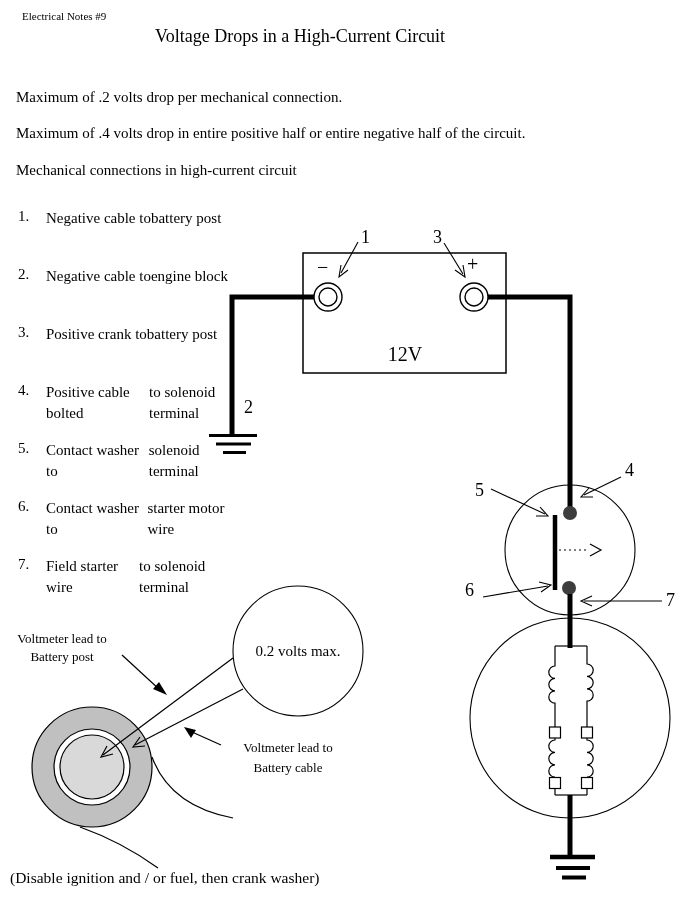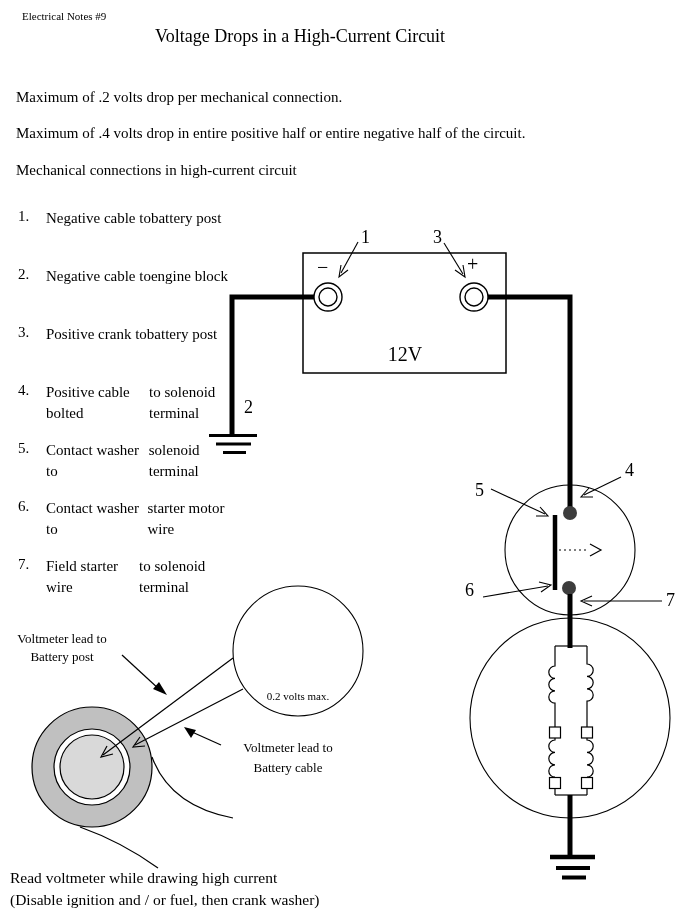--- a/index.html
+++ b/index.html
@@ -8,21 +8,21 @@
     font-family:"Liberation Serif", serif;color:#000;overflow:hidden;
   }
   .t{position:absolute;white-space:nowrap;}
   .c{text-align:center;white-space:normal;}
   .hdr{font-size:11px;text-align:center;}
   .title{font-size:18px;}
   .note{font-size:15px;text-align:right;}
   .callout{font-size:18px;}
   .termsign{font-size:20px;}
   .batv{font-size:20px;font-family:Liberation Serif, serif;}
-  .vmread{font-size:11px;margin-top:47px;}
+  .vmread{font-size:15px;}
   .leadlbl{font-size:13px;line-height:18px;}
   .footer{font-size:15.5px;line-height:21.5px;white-space:nowrap;}
   #conn-list{position:absolute;left:18px;top:0;width:230px;}
   .li{position:absolute;display:flex;font-size:15px;}
   .li .num{width:28px;flex:0 0 28px;}
   .li .lines{display:flex;flex-direction:row;}
   .li .ln{line-height:21px;display:block;}
   svg.overlay{position:absolute;left:0;top:0;}
 </style>
 </head>
@@ -206,15 +206,14 @@
 <div class="t c leadlbl" style="left:6px;top:630px;width:112px">
   <span style="display:block">Voltmeter lead to</span>
   <span style="display:block">Battery post</span>
 </div>
 <div class="t c leadlbl" style="left:232px;top:738px;width:112px;line-height:20px">
   <span style="display:block">Voltmeter lead to</span>
   <span style="display:block">Battery cable</span>
 </div>
 
 <div class="t footer" style="left:10px;top:867px">
-  <span style="display:block">Read voltmeter while drawing high current</span>
   <span style="display:block">(Disable ignition and / or fuel, then crank washer)</span>
 </div>
 
 </body></html>

